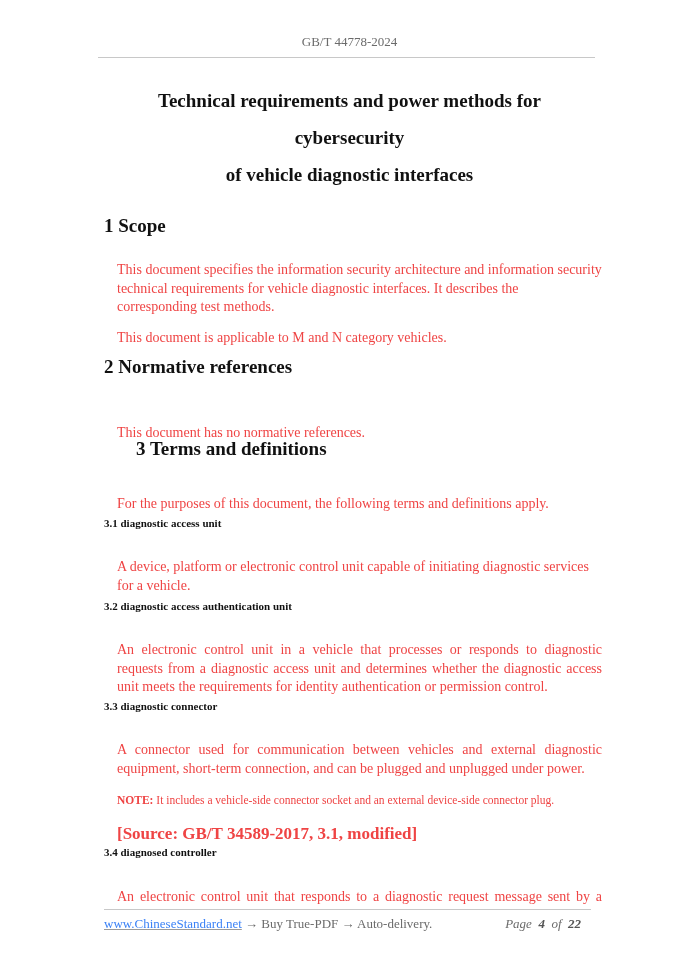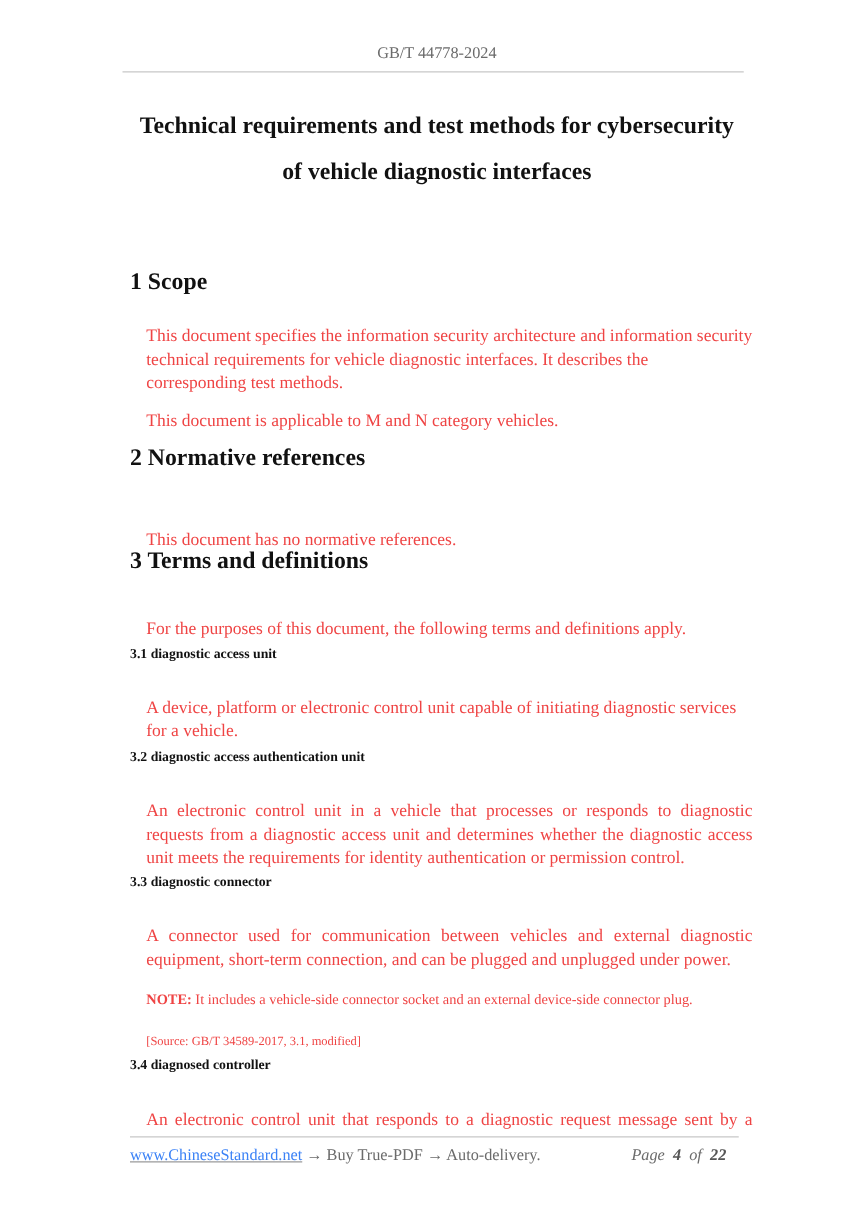--- a/index.html
+++ b/index.html
@@ -79,21 +79,22 @@
     p.justify {
       text-align: justify;
       text-align-last: left;
     }
     p.note {
       font-size: 11.5px;
       line-height: 16px;
     }
     p.note b { font-weight: bold; }
     p.source {
-      font-size: 10px;
+      font-size: 17px;
+      font-weight: bold;
     }
     .footer-rule {
       position: absolute;
       left: 104px;
       width: 487px;
       top: 909px;
       height: 0;
       border-top: 1px solid #c8c8c8;
     }
     .footer {
@@ -126,34 +127,34 @@
 <body>
 
 <div class="page">
 
   <div class="header">
     <span>GB/T 44778-2024</span>
   </div>
   <div class="header-rule"></div>
 
   <div class="doc-title">
-    <div>Technical requirements and test methods for cybersecurity</div>
+    <div>Technical requirements and power methods for cybersecurity</div>
     <div>of vehicle diagnostic interfaces</div>
   </div>
 
   <div class="content">
 
     <h2 class="abs" style="top:215px;">1 Scope</h2>
     <p class="abs" style="top:248px;">This document specifies the information security architecture and information security technical requirements for vehicle diagnostic interfaces. It describes the corresponding test methods.</p>
     <p class="abs" style="top:316px;">This document is applicable to M and N category vehicles.</p>
 
     <h2 class="abs" style="top:356px;">2 Normative references</h2>
     <p class="abs" style="top:411px;">This document has no normative references.</p>
 
-    <h2 class="abs" style="top:438px;">3 Terms and definitions</h2>
+    <h2 class="abs" style="top:438px;margin-left:32px;">3 Terms and definitions</h2>
     <p class="abs" style="top:482px;">For the purposes of this document, the following terms and definitions apply.</p>
 
     <h3 class="abs" style="top:514px;">3.1 diagnostic access unit</h3>
     <p class="abs" style="top:545px;">A device, platform or electronic control unit capable of initiating diagnostic services for a vehicle.</p>
 
     <h3 class="abs" style="top:597px;">3.2 diagnostic access authentication unit</h3>
     <p class="abs justify" style="top:628px;">An electronic control unit in a vehicle that processes or responds to diagnostic requests from a diagnostic access unit and determines whether the diagnostic access unit meets the requirements for identity authentication or permission control.</p>
 
     <h3 class="abs" style="top:697px;">3.3 diagnostic connector</h3>
     <p class="abs justify" style="top:728px;">A connector used for communication between vehicles and external diagnostic equipment, short-term connection, and can be plugged and unplugged under power.</p>

